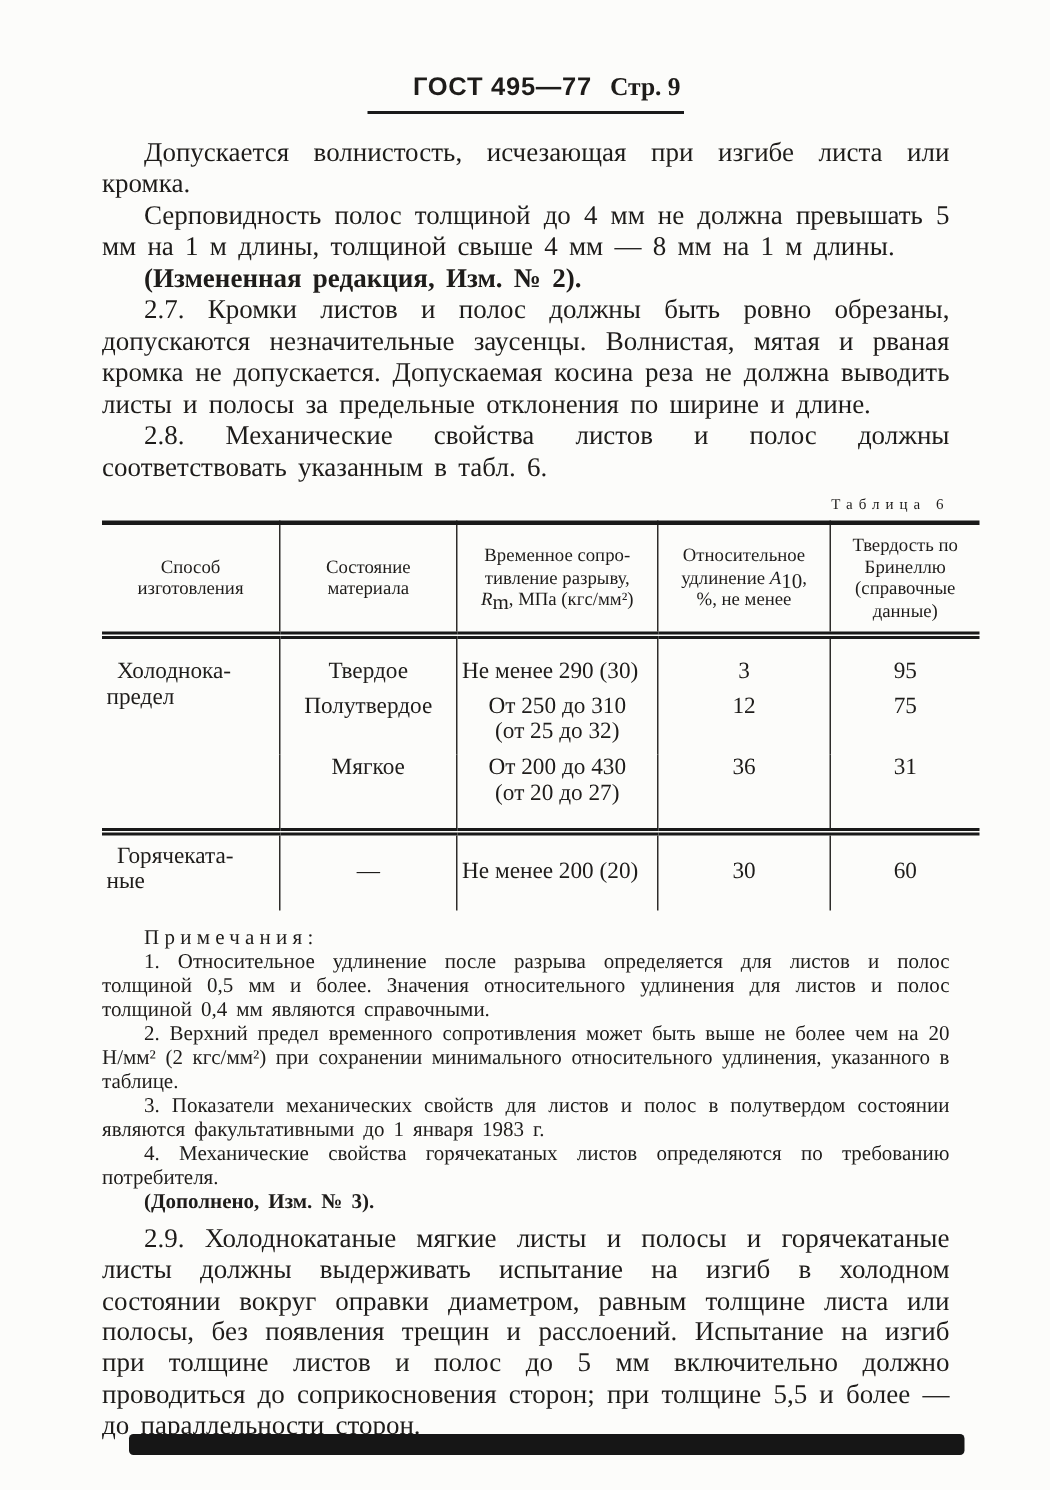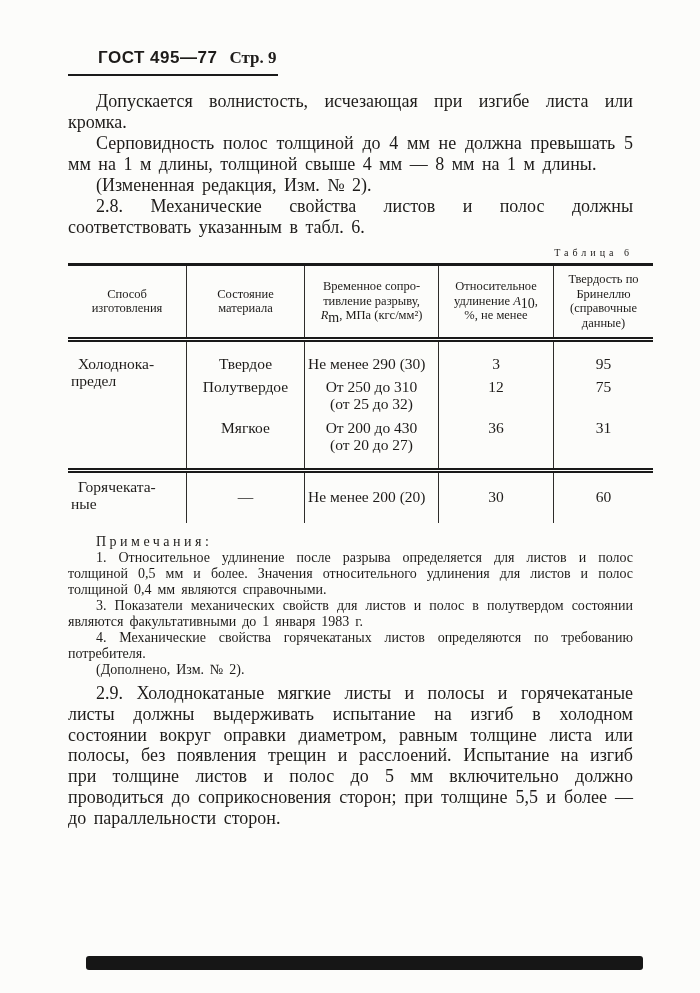--- a/index.html
+++ b/index.html
@@ -7,40 +7,40 @@
     width:700px;height:993px;
     background:#fcfcfa;
     position:relative;
     overflow:hidden;
     font-family:"Liberation Serif", serif;
     color:#1e1c1a;
   }
   .page{position:absolute;inset:0;padding:48px 67px 0 68px;box-sizing:border-box;}
 
   
-  .runhead{text-align:left;margin:0 0 15px 0;}
+  .runhead{text-align:center;margin:0 0 15px 0;}
   .runhead-inner{
     display:inline-block;
     border-bottom:2px solid #1a1a1a;
     padding:0 2px 6px 30px;
     white-space:nowrap;
   }
   .gost{
     font-family:"Liberation Sans", sans-serif;
     font-weight:bold;font-size:17px;letter-spacing:.5px;
   }
   .pagenum{font-weight:bold;font-size:17px;margin-left:8px;}
 
   
   .body-p{
     margin:0;font-size:18px;line-height:21px;
     text-align:justify;text-indent:28px;
     word-spacing:3px;
   }
-  .bold{font-weight:normal;}
+  .bold{font-weight:bold;}
 
   
   .tcaption{
     text-align:right;font-size:10px;letter-spacing:4px;
     margin:7px 0 3px 0;line-height:15px;
   }
   table.mech{
     width:100%;border-collapse:collapse;table-layout:fixed;
     border-top:3px solid #191919;
   }
@@ -100,20 +100,21 @@
   <div class="runhead">
     <span class="runhead-inner">
       <span class="gost">ГОСТ 495—77</span>
       <span class="pagenum">Стр. 9</span>
     </span>
   </div>
 
   <p class="body-p">Допускается волнистость, исчезающая при изгибе листа или кромка.</p>
   <p class="body-p">Серповидность полос толщиной до 4 мм не должна превышать 5 мм на 1 м длины, толщиной свыше 4 мм — 8 мм на 1 м длины.</p>
   <p class="body-p bold">(Измененная редакция, Изм. № 2).</p>
+  <p class="body-p">2.7. Кромки листов и полос должны быть ровно обрезаны, допускаются незначительные заусенцы. Волнистая, мятая и рваная кромка не допускается. Допускаемая косина реза не должна выводить листы и полосы за предельные отклонения по ширине и длине.</p>
   <p class="body-p">2.8. Механические свойства листов и полос должны соответствовать указанным в табл. 6.</p>
 
   <div class="tcaption">Таблица 6</div>
 
   <table class="mech">
     <thead>
       <tr>
         <th class="c1"><span>Способ изготовления</span></th>
         <th class="c2 vline"><span>Состояние материала</span></th>
         <th class="c3 vline">
@@ -167,22 +168,23 @@
         <td class="c3 vline left">Не менее 200 (20)</td>
         <td class="c4 vline">30</td>
         <td class="c5 vline">60</td>
       </tr>
     </tbody>
   </table>
 
   <div class="notes">
     <p class="note-title">Примечания:</p>
     <p class="note">1. Относительное удлинение после разрыва определяется для листов и полос толщиной 0,5 мм и более. Значения относительного удлинения для листов и полос толщиной 0,4 мм являются справочными.</p>
+    <p class="note">2. Верхний предел временного сопротивления может быть выше не более чем на 20 Н/мм² (2 кгс/мм²) при сохранении минимального относительного удлинения, указанного в таблице.</p>
     <p class="note">3. Показатели механических свойств для листов и полос в полутвердом состоянии являются факультативными до 1 января 1983 г.</p>
     <p class="note">4. Механические свойства горячекатаных листов определяются по требованию потребителя.</p>
-    <p class="note bold">(Дополнено, Изм. № 2).</p>
+    <p class="note bold">(Дополнено, Изм. № 3).</p>
   </div>
 
   <p class="body-p p29">2.9. Холоднокатаные мягкие листы и полосы и горячекатаные листы должны выдерживать испытание на изгиб в холодном состоянии вокруг оправки диаметром, равным толщине листа или полосы, без появления трещин и расслоений. Испытание на изгиб при толщине листов и полос до 5 мм включительно должно проводиться до соприкосновения сторон; при толщине 5,5 и более — до параллельности сторон.</p>
 
 </div>
 
 <div class="scanbar"></div>
 
 </body></html>

